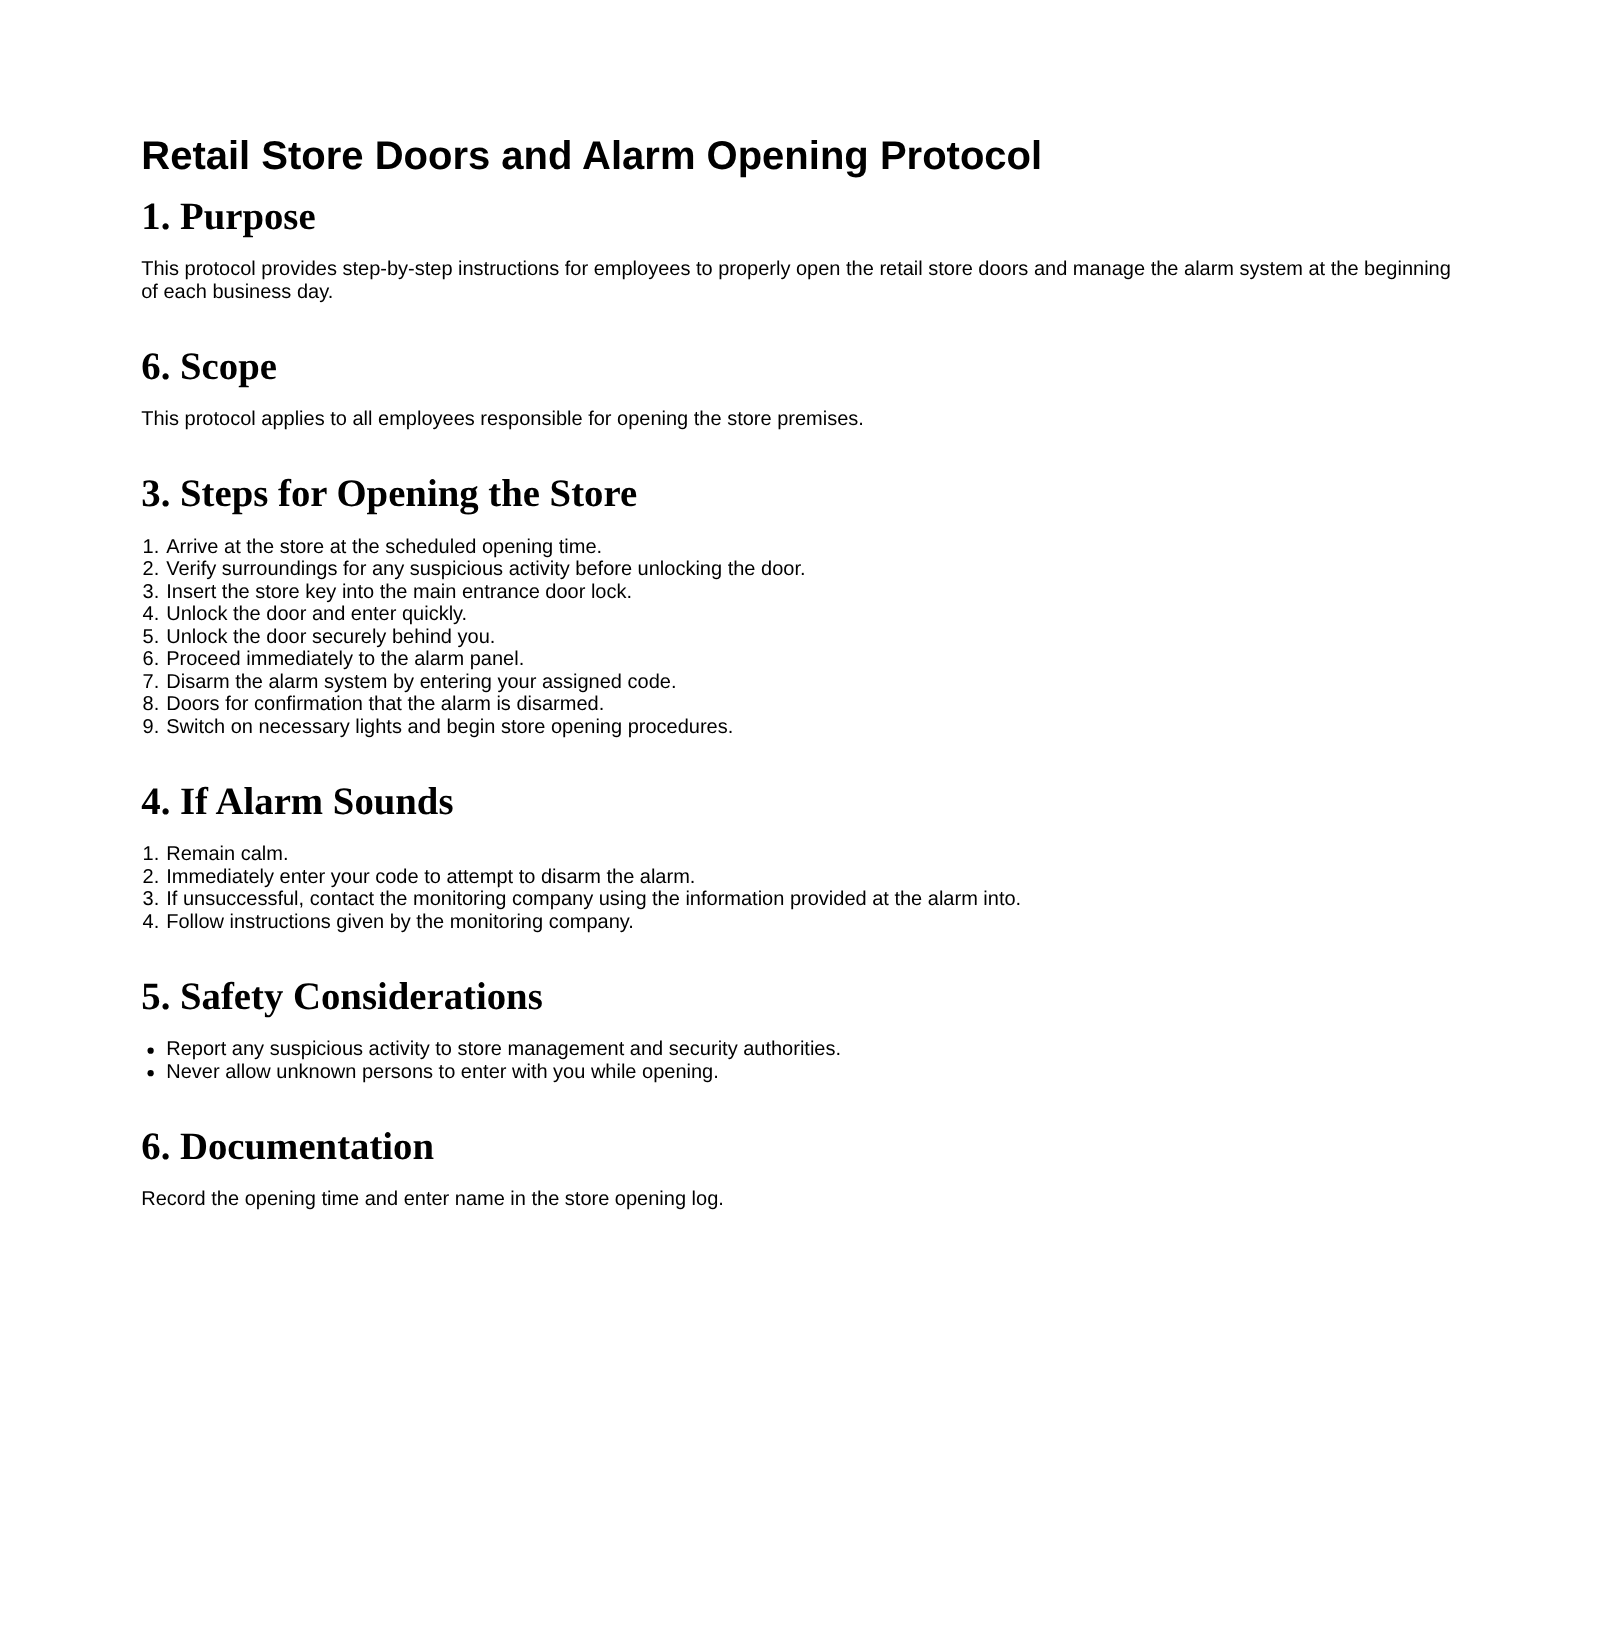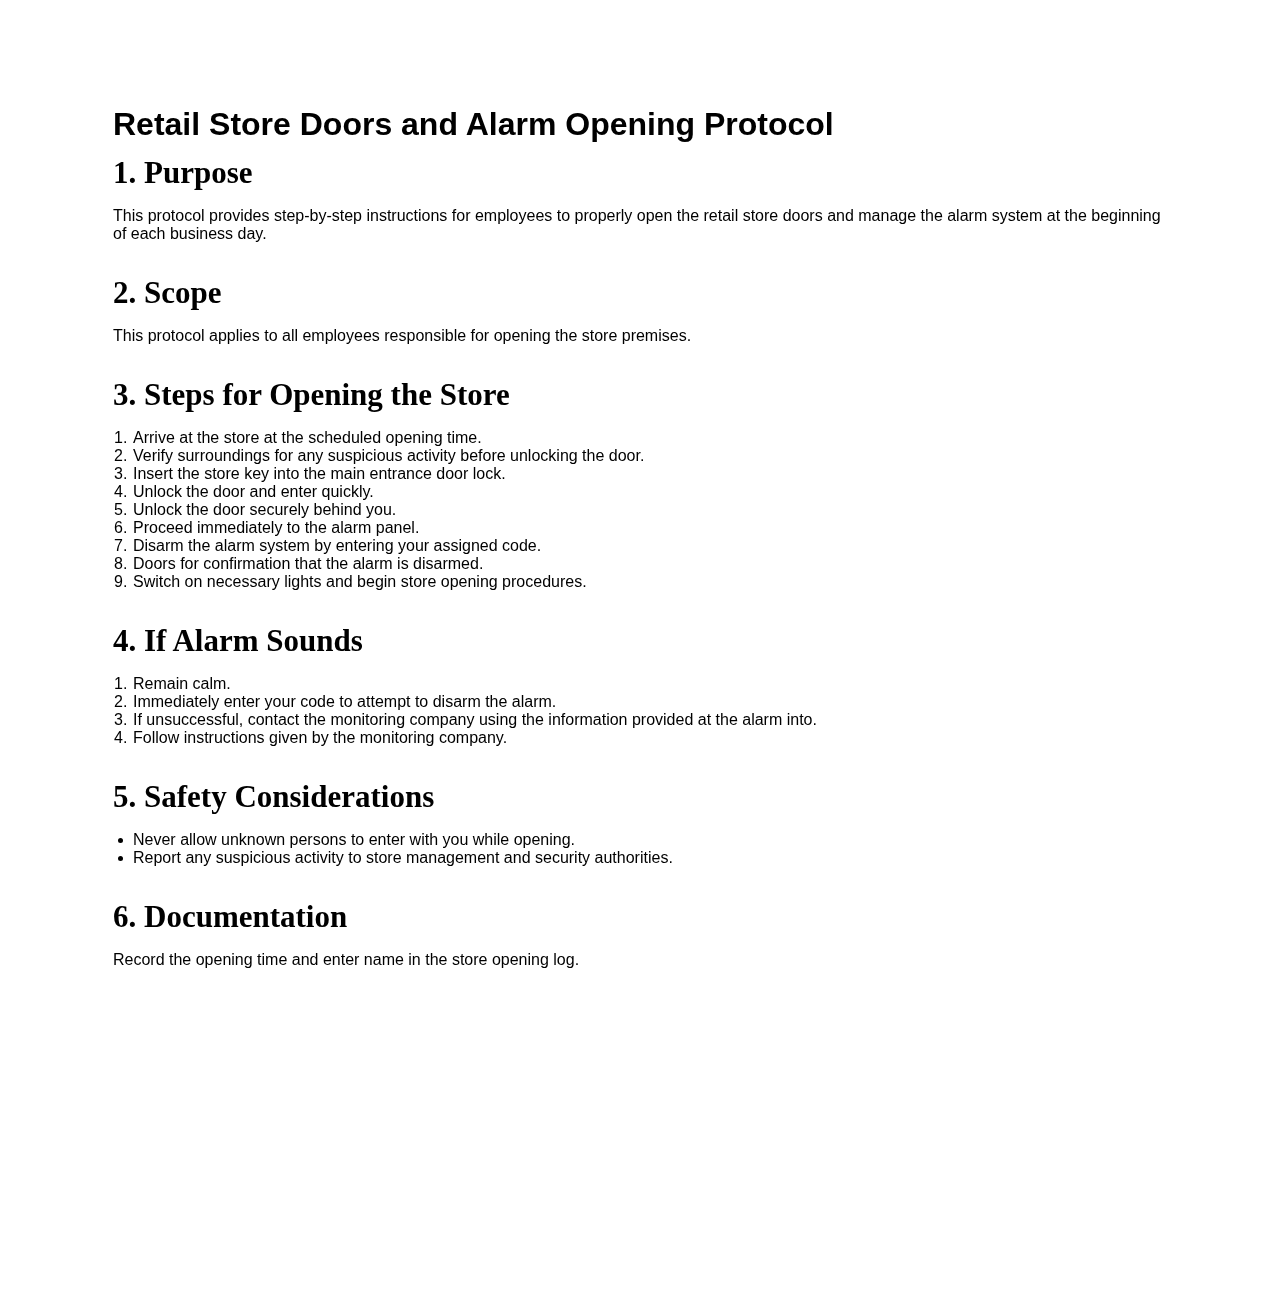--- a/index.html
+++ b/index.html
@@ -83,21 +83,21 @@
 
 <div class="page">
   <h1>Retail Store Doors and Alarm Opening Protocol</h1>
 
   <section>
     <h2>1. Purpose</h2>
     <p>This protocol provides step-by-step instructions for employees to properly open the retail store doors and manage the alarm system at the beginning of each business day.</p>
   </section>
 
   <section>
-    <h2>2. Scope</h2>
+    <h2>6. Scope</h2>
     <p>This protocol applies to all employees responsible for opening the store premises.</p>
   </section>
 
   <section>
     <h2>3. Steps for Opening the Store</h2>
     <ol>
       <li>Arrive at the store at the scheduled opening time.</li>
       <li>Verify surroundings for any suspicious activity before unlocking the door.</li>
       <li>Insert the store key into the main entrance door lock.</li>
       <li>Unlock the door and enter quickly.</li>
@@ -115,22 +115,22 @@
       <li>Remain calm.</li>
       <li>Immediately enter your code to attempt to disarm the alarm.</li>
       <li>If unsuccessful, contact the monitoring company using the information provided at the alarm into.</li>
       <li>Follow instructions given by the monitoring company.</li>
     </ol>
   </section>
 
   <section>
     <h2>5. Safety Considerations</h2>
     <ul>
+      <li>Report any suspicious activity to store management and security authorities.</li>
       <li>Never allow unknown persons to enter with you while opening.</li>
-      <li>Report any suspicious activity to store management and security authorities.</li>
     </ul>
   </section>
 
   <section>
     <h2>6. Documentation</h2>
     <p>Record the opening time and enter name in the store opening log.</p>
   </section>
 </div>
 
 </body></html>

